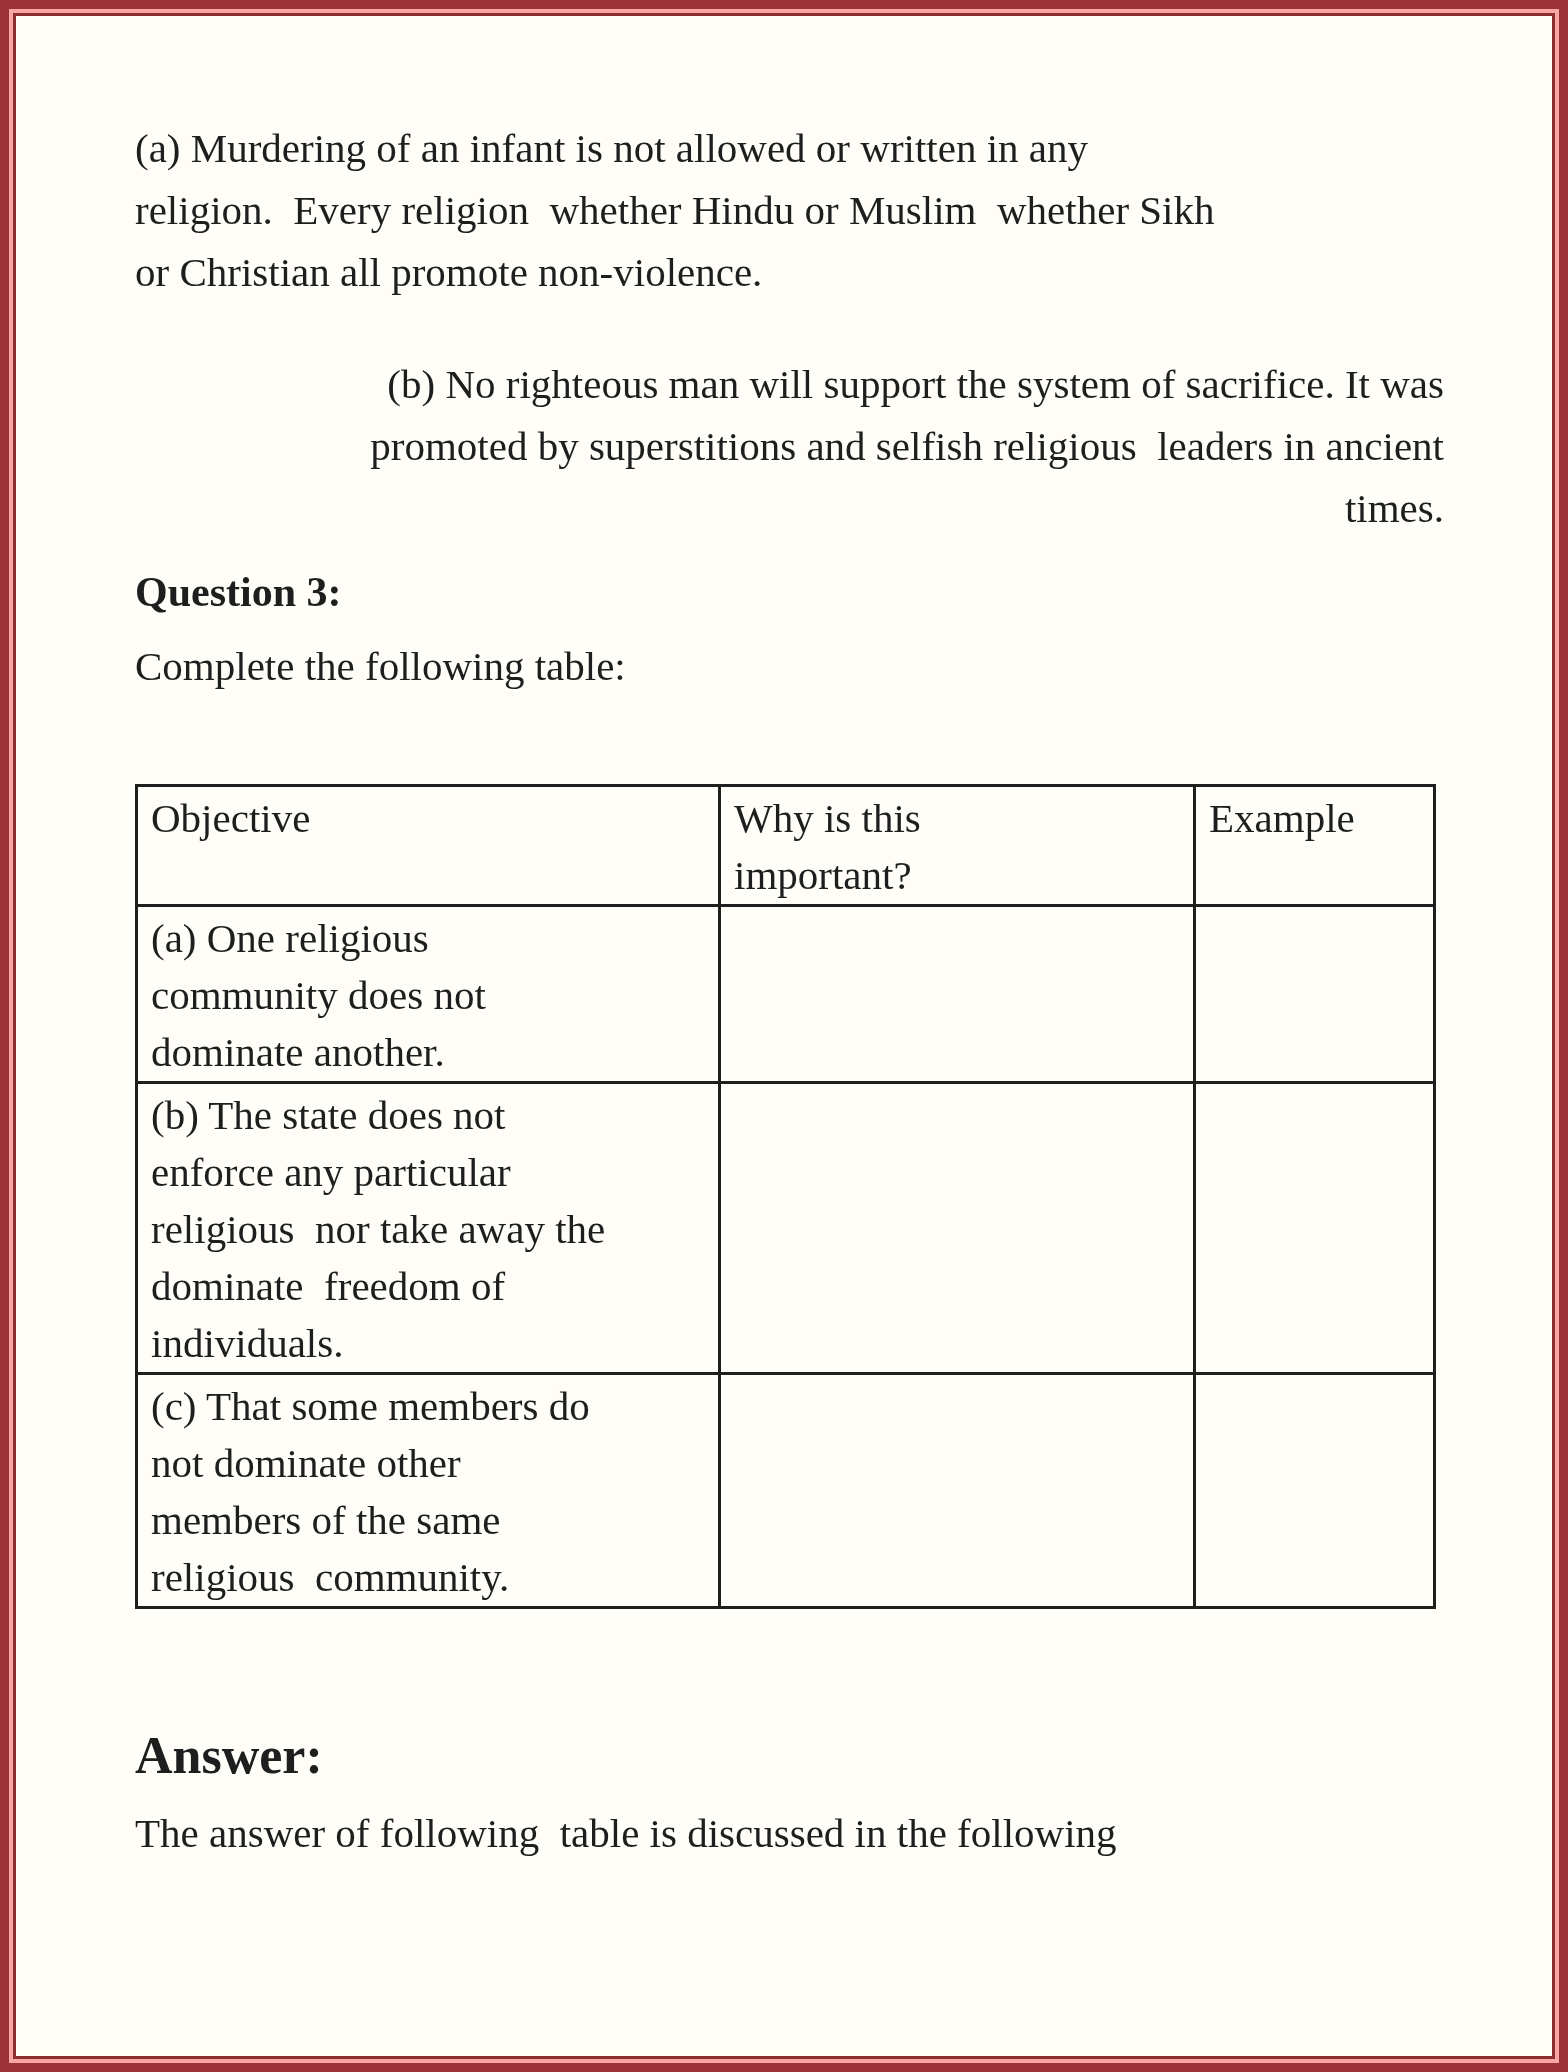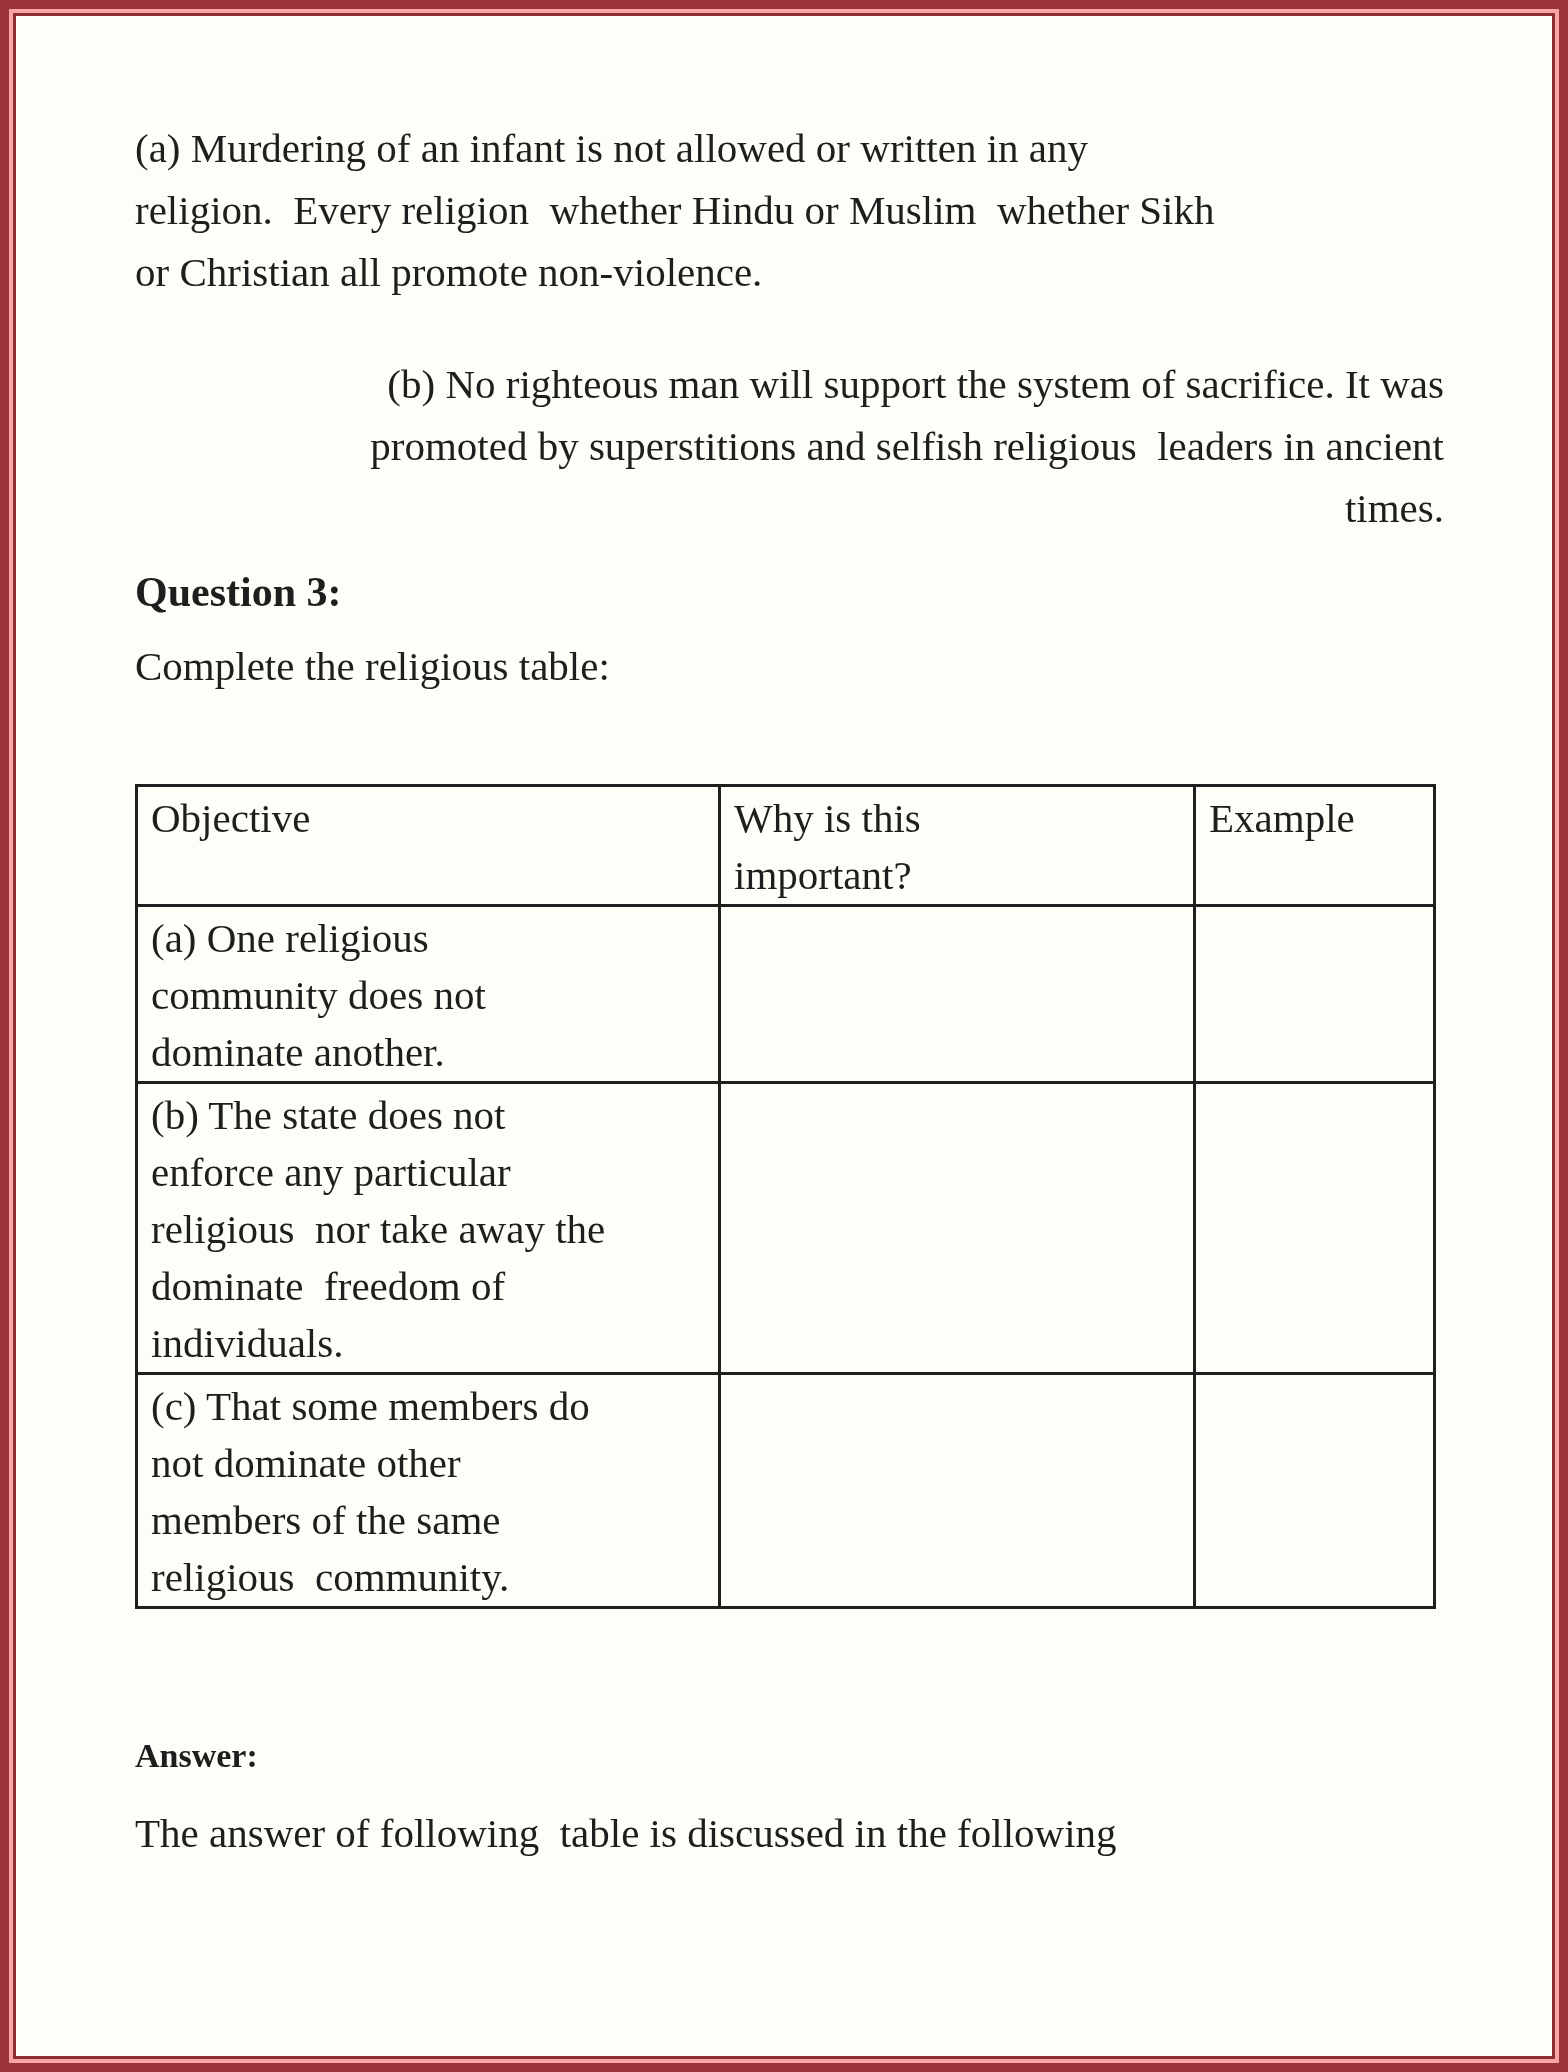--- a/index.html
+++ b/index.html
@@ -67,21 +67,21 @@
     font-weight: normal;
     overflow: hidden;
   }
   tr.hdr-row  { height: 116px; }
   tr.row-a    { height: 175px; }
   tr.row-b    { height: 284px; }
   tr.row-c    { height: 208px; }
 
   .ans-heading {
     margin: 116px 0 0 0;
-    font-size: 34px;
+    font-size: 52px;
     line-height: 62px;
   }
   .ans-heading .bold { font-weight: bold; }
   .ans-para {
     margin: 15px 0 0 0;
     font-size: 41px;
     line-height: 62px;
   }
 </style>
 </head>
@@ -98,21 +98,21 @@
       </p>
 
       <p class="para">
         <span class="line">(b) No righteous man will support the system of sacrifice. It was</span>
         <span class="line">promoted by superstitions and selfish religious  leaders in ancient</span>
         <span class="line">times.</span>
       </p>
 
       <h3 class="q-heading">Question 3:</h3>
 
-      <p class="q-prompt">Complete the religious table:</p>
+      <p class="q-prompt">Complete the following table:</p>
 
       <table class="q-table">
         <colgroup>
           <col style="width:583px">
           <col style="width:475px">
           <col style="width:240px">
         </colgroup>
         <thead>
           <tr class="hdr-row">
             <th>

